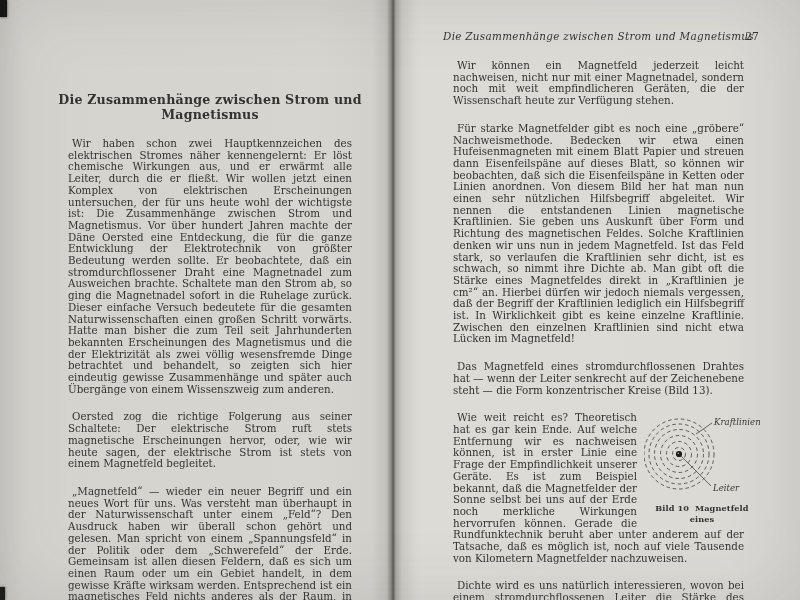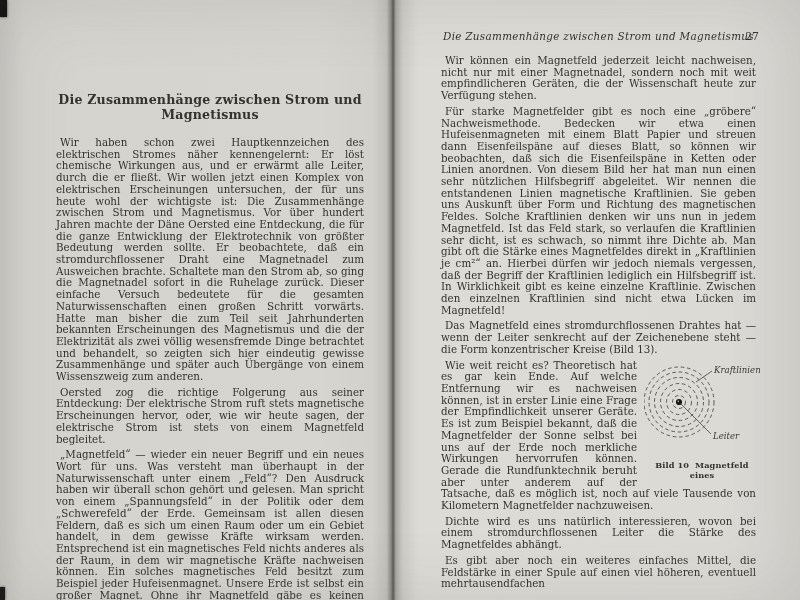--- a/index.html
+++ b/index.html
@@ -45,46 +45,46 @@
     position:relative; height:14px; margin-bottom:11px;
     font-style:italic; font-size:10.4px; text-align:center;
     letter-spacing:0.3px;
   }
   .rh-num {
     position:absolute; right:1px; top:0;
     font-style:normal; font-size:10.8px; letter-spacing:0;
   }
 
   .body-text p {
-    margin:4px; font-size:10.3px; line-height:11.7px;
+    margin:16px; font-size:10.3px; line-height:11.7px;
     text-align:justify; text-indent:4px;
     hyphens:auto; -webkit-hyphens:auto;
   }
 
   .figure { float:right; width:116px; margin:2px 0 2px 7px; }
   .figure svg { display:block; }
   .fig-caption {
-    margin-top:18px; font-size:8.2px; font-weight:bold;
+    margin-top:9px; font-size:8.2px; font-weight:bold;
     line-height:10.5px; text-align:center; text-indent:0;
     letter-spacing:0.1px;
   }
 </style>
 </head>
 <body>
 
 <div class="scan">
   <div class="corner-tl"></div>
   <div class="corner-bl"></div>
   <div class="gutter"></div>
 
   <div class="page page-left">
     <h1 class="section-heading">Die Zusammenhänge zwischen Strom und Magnetismus</h1>
     <div class="body-text">
       <p>Wir haben schon zwei Hauptkennzeichen des elektrischen Stromes näher kennengelernt: Er löst chemische Wirkungen aus, und er erwärmt alle Leiter, durch die er fließt. Wir wollen jetzt einen Komplex von elektrischen Erscheinungen untersuchen, der für uns heute wohl der wichtigste ist: Die Zusammenhänge zwischen Strom und Magnetismus. Vor über hundert Jahren machte der Däne Oersted eine Entdeckung, die für die ganze Entwicklung der Elektrotechnik von größter Bedeutung werden sollte. Er beobachtete, daß ein stromdurchflossener Draht eine Magnetnadel zum Ausweichen brachte. Schaltete man den Strom ab, so ging die Magnetnadel sofort in die Ruhelage zurück. Dieser einfache Versuch bedeutete für die gesamten Naturwissenschaften einen großen Schritt vorwärts. Hatte man bisher die zum Teil seit Jahrhunderten bekannten Erscheinungen des Magnetismus und die der Elektrizität als zwei völlig wesensfremde Dinge betrachtet und behandelt, so zeigten sich hier eindeutig gewisse Zusammenhänge und später auch Übergänge von einem Wissenszweig zum anderen.</p>
-      <p>Oersted zog die richtige Folgerung aus seiner Entdeckung: Der elektrische Strom ruft stets magnetische Erscheinungen hervor, oder, wie wir heute sagen, der elektrische Strom ist stets von einem Magnetfeld begleitet.</p>
+      <p>Oersted zog die richtige Folgerung aus seiner Schaltete: Der elektrische Strom ruft stets magnetische Erscheinungen hervor, oder, wie wir heute sagen, der elektrische Strom ist stets von einem Magnetfeld begleitet.</p>
       <p>„Magnetfeld“ — wieder ein neuer Begriff und ein neues Wort für uns. Was versteht man überhaupt in der Naturwissenschaft unter einem „Feld“? Den Ausdruck haben wir überall schon gehört und gelesen. Man spricht von einem „Spannungsfeld“ in der Politik oder dem „Schwerefeld“ der Erde. Gemeinsam ist allen diesen Feldern, daß es sich um einen Raum oder um ein Gebiet handelt, in dem gewisse Kräfte wirksam werden. Entsprechend ist ein magnetisches Feld nichts anderes als der Raum, in dem wir magnetische Kräfte nachweisen können. Ein solches magnetisches Feld besitzt zum Beispiel jeder Hufeisenmagnet. Unsere Erde ist selbst ein großer Magnet. Ohne ihr Magnetfeld gäbe es keinen Kompaß.</p>
     </div>
   </div>
 
   <div class="page page-right">
     <div class="running-header">
       <span class="rh-title">Die Zusammenhänge zwischen Strom und Magnetismus</span>
       <span class="rh-num">27</span>
     </div>
 

